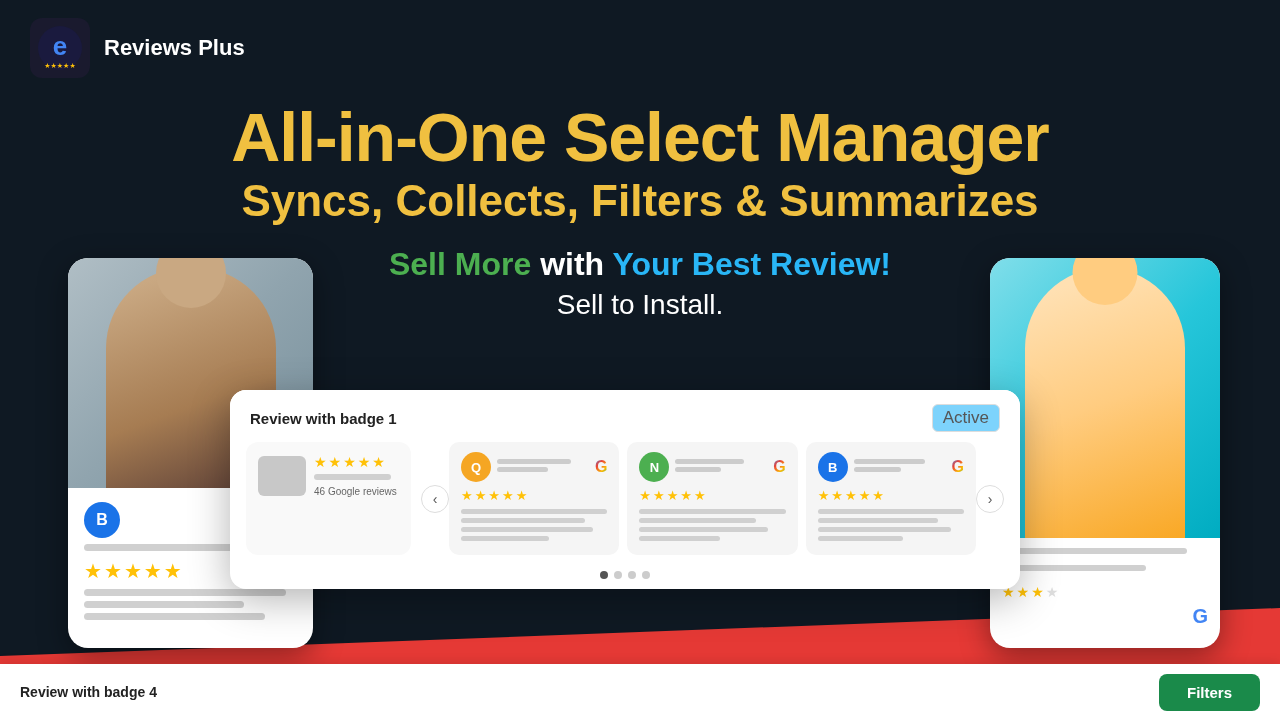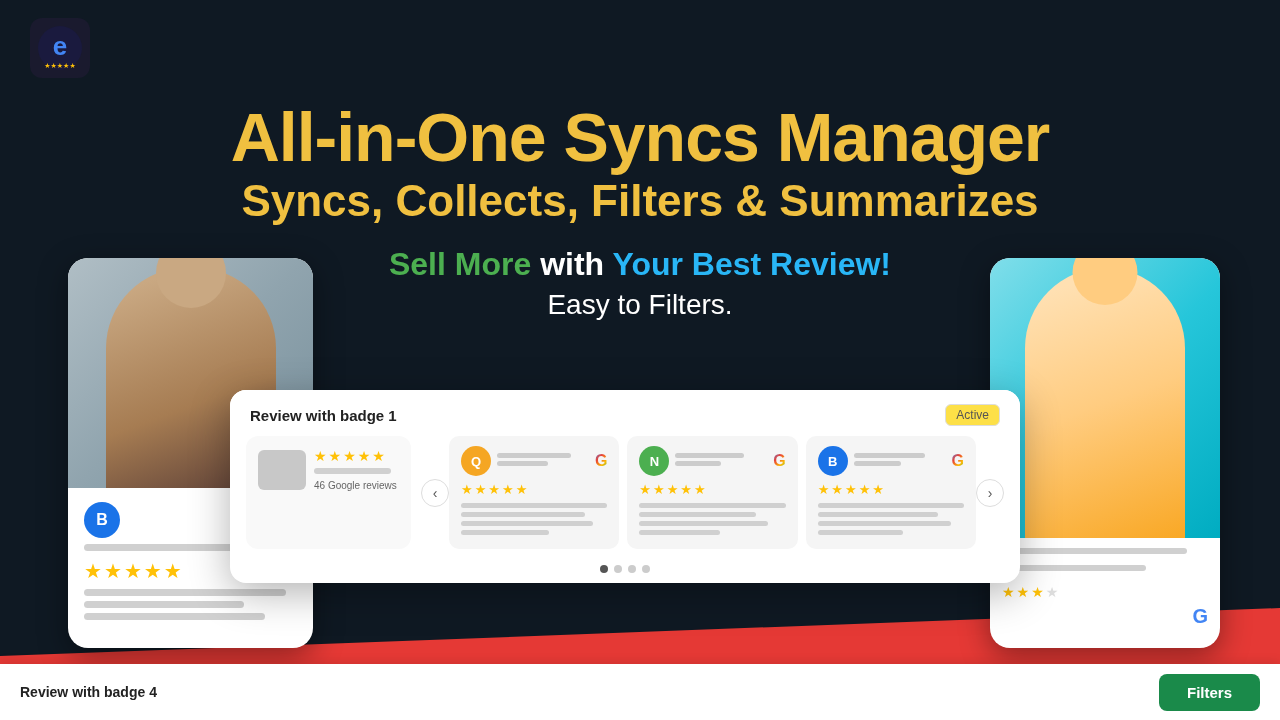--- a/index.html
+++ b/index.html
@@ -203,24 +203,24 @@
       justify-content: space-between;
       padding: 14px 20px 10px;
       background: #ffffff;
     }
     .widget-title {
       font-size: 15px;
       font-weight: 600;
       color: #222;
     }
     .active-badge {
-      background: #fde047;
+      background: #7dd3fc;
       border: 1px solid #ddd;
       color: #555;
-      font-size: 12px;
+      font-size: 17px;
       padding: 3px 10px;
       border-radius: 6px;
     }
 
     
     .review-cards-area {
       padding: 0 16px 10px;
       display: flex;
       gap: 10px;
       position: relative;
@@ -357,34 +357,35 @@
   <div class="logo-icon">
     <svg viewBox="0 0 48 48" xmlns="http://www.w3.org/2000/svg">
       <circle cx="24" cy="24" r="22" fill="#1a1a3e"></circle>
 
       <text x="24" y="31" text-anchor="middle" font-size="26" font-weight="900" fill="#4285f4" font-family="Arial">e</text>
 
       <text x="24" y="44" text-anchor="middle" font-size="7" fill="#ffc107">★★★★★</text>
     </svg>
   </div>
   <div class="logo-text">
+    <div>Reviews Plus</div>
   </div>
 </div>
 
 <div class="red-shape"></div>
 
 <div class="headline-section">
-  <div class="headline-main">All-in-One Syncs Manager</div>
+  <div class="headline-main">All-in-One Select Manager</div>
   <div class="headline-sub">Syncs, Collects, Filters &amp; Summarizes</div>
   <div class="sell-more-section">
     <span class="green">Sell More</span>
     <span> with </span>
     <span class="blue">Your Best Review!</span>
   </div>
-  <div class="easy-install">Easy to Filters.</div>
+  <div class="easy-install">Sell to Install.</div>
 </div>
 
 <div class="left-card">
   <div class="left-card-img">
     <div class="person-left"></div>
   </div>
   <div class="left-card-content">
     <div class="avatar-b">B</div>
     <div class="text-line" style="width:80%"></div>
     <div class="stars-row">

